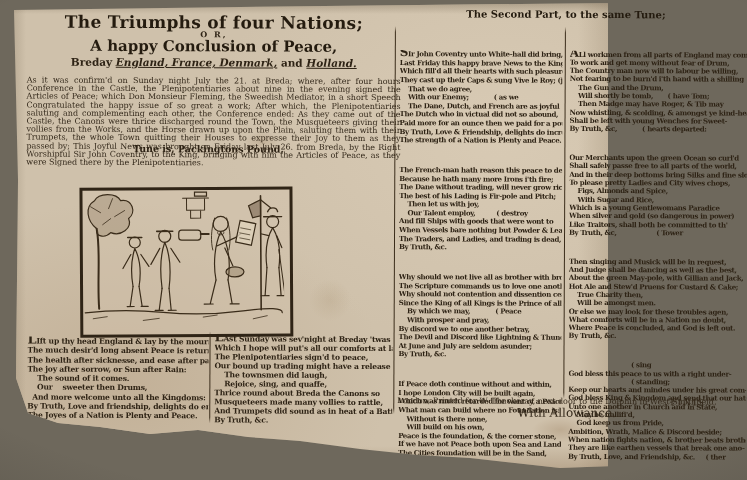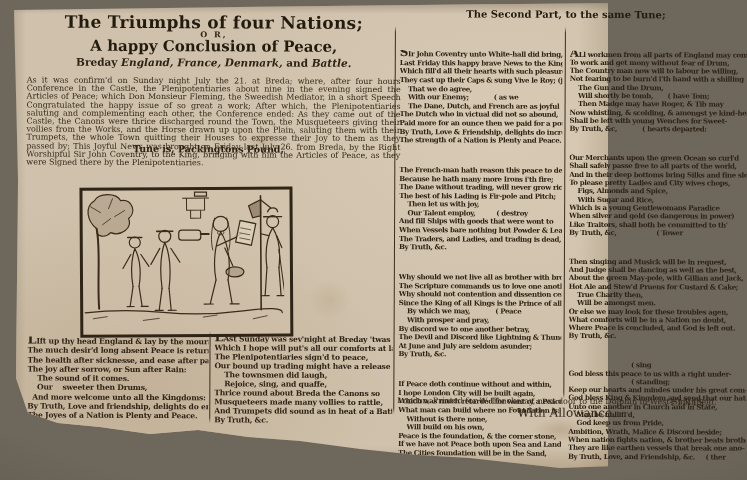--- a/index.html
+++ b/index.html
@@ -30,21 +30,21 @@
   #sheet{position:absolute;left:0;top:0;width:747px;height:480px;transform:rotate(.25deg);}
   .abs{position:absolute;}
   .center{text-align:center;}
   .bl{font-weight:bold;letter-spacing:-.2px;}
   h1,h2{margin:0;font-weight:bold;}
   
   #main-title{left:28px;top:13px;width:370px;font-size:17px;letter-spacing:.3px;color:#241b0f;}
   #or-line{left:28px;top:30px;width:370px;font-size:8px;letter-spacing:2px;font-weight:bold;}
   #subtitle{left:28px;top:38px;width:370px;font-size:15px;color:#241b0f;}
   #betwixt-line{left:28px;top:57px;width:370px;font-size:10.5px;font-weight:bold;}
-  #betwixt-line .it{font-style:italic;}
+  #betwixt-line .it{font-style:italic;text-decoration:underline;}
   #intro{left:26px;top:70px;width:374px;font-size:8px;line-height:8.2px;text-align:justify;color:#33281a;}
   #tune-line{left:28px;top:144px;width:360px;font-size:9.5px;font-weight:bold;}
   
   #woodcut{left:80px;top:188px;width:207px;height:144px;border:3px solid #2f2416;background:rgba(210,196,172,.45);transform:rotate(-.6deg);}
   
   .vcol{white-space:pre;overflow:hidden;}
   .vcol .line{overflow:hidden;}
   #col1{left:28px;top:338px;width:181px;font-size:7.6px;line-height:9.3px;}
   #col2{left:215px;top:335px;width:178px;font-size:7.6px;line-height:9.0px;}
   #col3{left:399px;top:33px;width:163px;font-size:7px;line-height:8.6px;letter-spacing:-.35px;}
@@ -67,21 +67,21 @@
 </style>
 </head>
 <body>
 
 <div id="paper">
   <div id="sheet">
 
     <h1 id="main-title" class="abs center">The Triumphs of four Nations;</h1>
     <div id="or-line" class="abs center">O R,</div>
     <h2 id="subtitle" class="abs center">A happy Conclusion of Peace,</h2>
-    <div id="betwixt-line" class="abs center"><span></span><span>Breday </span><span class="it">England, France, Denmark,</span><span> and </span><span class="it">Battle.</span></div>
+    <div id="betwixt-line" class="abs center"><span></span><span>Breday </span><span class="it">England, France, Denmark,</span><span> and </span><span class="it">Holland.</span></div>
     <p id="intro" class="abs">As it was confirm'd on Sunday night July the 21. at Breda; where, after four hours Conference in the Castle, the Plenipotentiaries about nine in the evening signed the Articles of Peace; which Don Monsieur Fleming, the Sweedish Mediator, in a short Speech Congratulated the happy issue of so great a work; After which, the Plenipotentiaries saluting and complementing each other, the Conference ended: As they came out of the Castle, the Canons were thrice discharged round the Town, the Musqueteers giving their vollies from the Works, and the Horse drawn up upon the Plain, saluting them with their Trumpets, the whole Town quitting their Houses to expresse their Joy to them as they passed by; This Joyful News was brought on Friday last July 26. from Breda, by the Right Worshipful Sir John Coventry, to the King, bringing with him the Articles of Peace, as they were Signed there by the Plenipotentiaries.</p>
     <div id="tune-line" class="abs center">Tune is, Packingtons Pound.</div>
 
     <div id="woodcut" class="abs">
       <svg width="201" height="138" viewBox="0 0 201 138">
         <g stroke="#3a2c1a" fill="none" stroke-width="1.2" stroke-linecap="round">
 
           <path d="M2 122 Q 40 118 80 122 T 160 121 T 199 123"></path>
           <path d="M10 128 l14 -2 M60 130 l16 -2 M120 127 l14 -2 M170 129 l14 -3" stroke-width=".8"></path>
 

